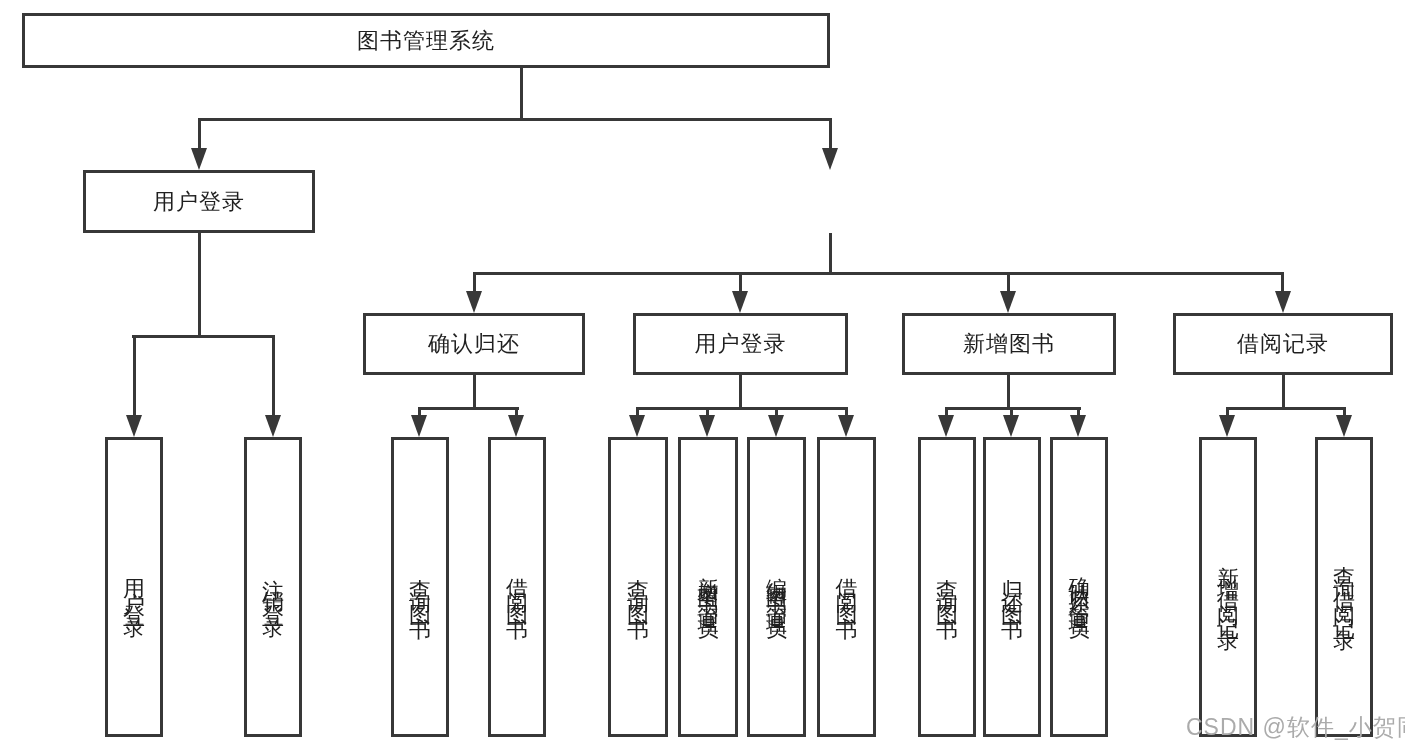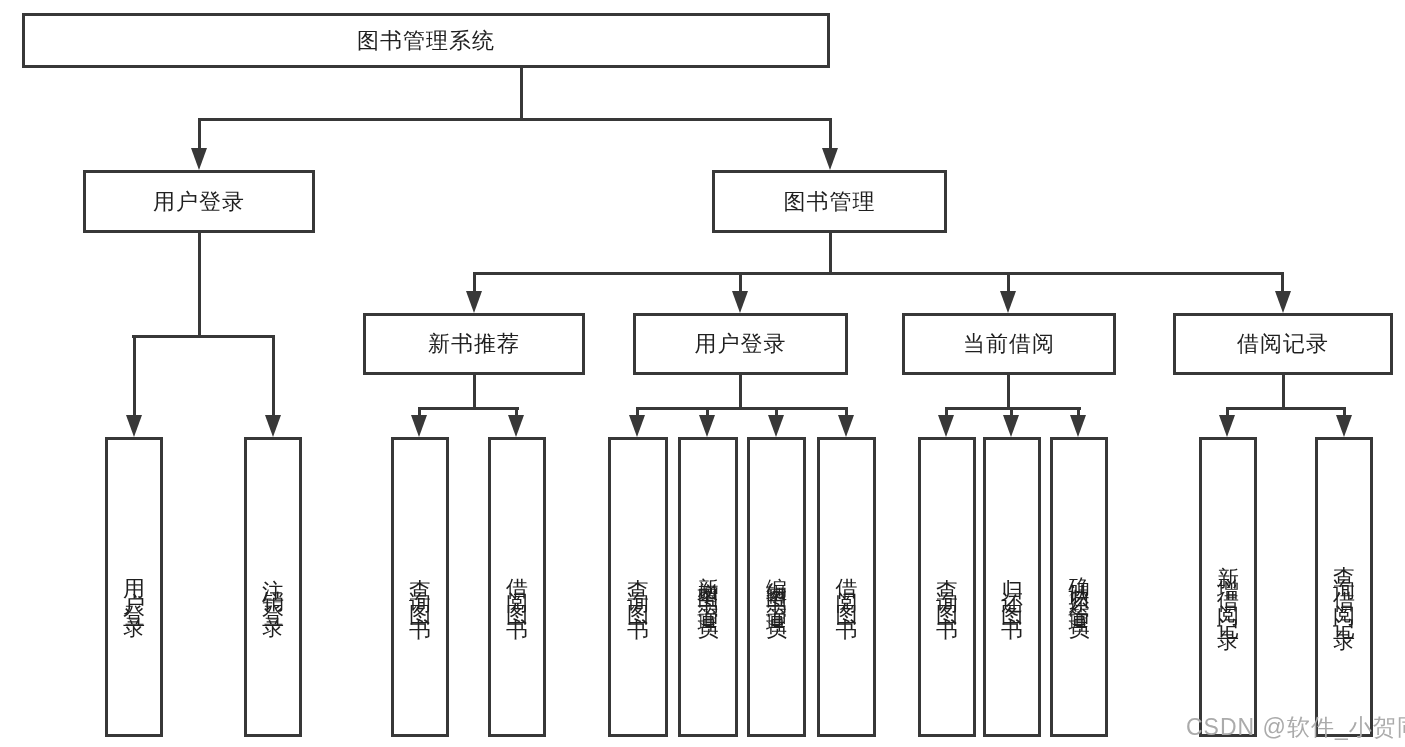--- a/index.html
+++ b/index.html
@@ -46,50 +46,47 @@
   <div class="vline" style="left:520px;top:68px;height:52px;"></div>
   <div class="hline" style="left:198px;top:118px;width:634px;"></div>
   <div class="vline" style="left:198px;top:118px;height:34px;"></div>
   <div class="arrow" style="left:191px;top:148px;"></div>
   <div class="vline" style="left:829px;top:118px;height:34px;"></div>
   <div class="arrow" style="left:822px;top:148px;"></div>
 
   <div class="node" style="left:83px;top:170px;width:232px;height:63px;">
     <span>用户登录</span>
   </div>
-  <div class="node" style="left:712px;top:170px;width:235px;height:63px;">
-    <span>图书管理</span>
-  </div>
 
   <div class="vline" style="left:198px;top:233px;height:104px;"></div>
   <div class="hline" style="left:132px;top:335px;width:143px;"></div>
   <div class="vline" style="left:133px;top:335px;height:84px;"></div>
   <div class="arrow" style="left:126px;top:415px;"></div>
   <div class="vline" style="left:272px;top:335px;height:84px;"></div>
   <div class="arrow" style="left:265px;top:415px;"></div>
 
   <div class="vline" style="left:829px;top:233px;height:41px;"></div>
   <div class="hline" style="left:473px;top:272px;width:811px;"></div>
   <div class="vline" style="left:473px;top:272px;height:22px;"></div>
   <div class="arrow" style="left:466px;top:291px;"></div>
   <div class="vline" style="left:739px;top:272px;height:22px;"></div>
   <div class="arrow" style="left:732px;top:291px;"></div>
   <div class="vline" style="left:1007px;top:272px;height:22px;"></div>
   <div class="arrow" style="left:1000px;top:291px;"></div>
   <div class="vline" style="left:1281px;top:272px;height:22px;"></div>
   <div class="arrow" style="left:1275px;top:291px;"></div>
 
   <div class="node" style="left:363px;top:313px;width:222px;height:62px;">
-    <span>新书推荐</span>
+    <span>确认归还</span>
   </div>
   <div class="node" style="left:633px;top:313px;width:215px;height:62px;">
     <span>用户登录</span>
   </div>
   <div class="node" style="left:902px;top:313px;width:214px;height:62px;">
-    <span>当前借阅</span>
+    <span>新增图书</span>
   </div>
   <div class="node" style="left:1173px;top:313px;width:220px;height:62px;justify-content:center;">
     <span>借阅记录</span>
   </div>
 
   <div class="vline" style="left:473px;top:375px;height:34px;"></div>
   <div class="hline" style="left:418px;top:407px;width:101px;"></div>
   <div class="vline" style="left:418px;top:407px;height:12px;"></div>
   <div class="arrow" style="left:411px;top:415px;"></div>
   <div class="vline" style="left:515px;top:407px;height:12px;"></div>

